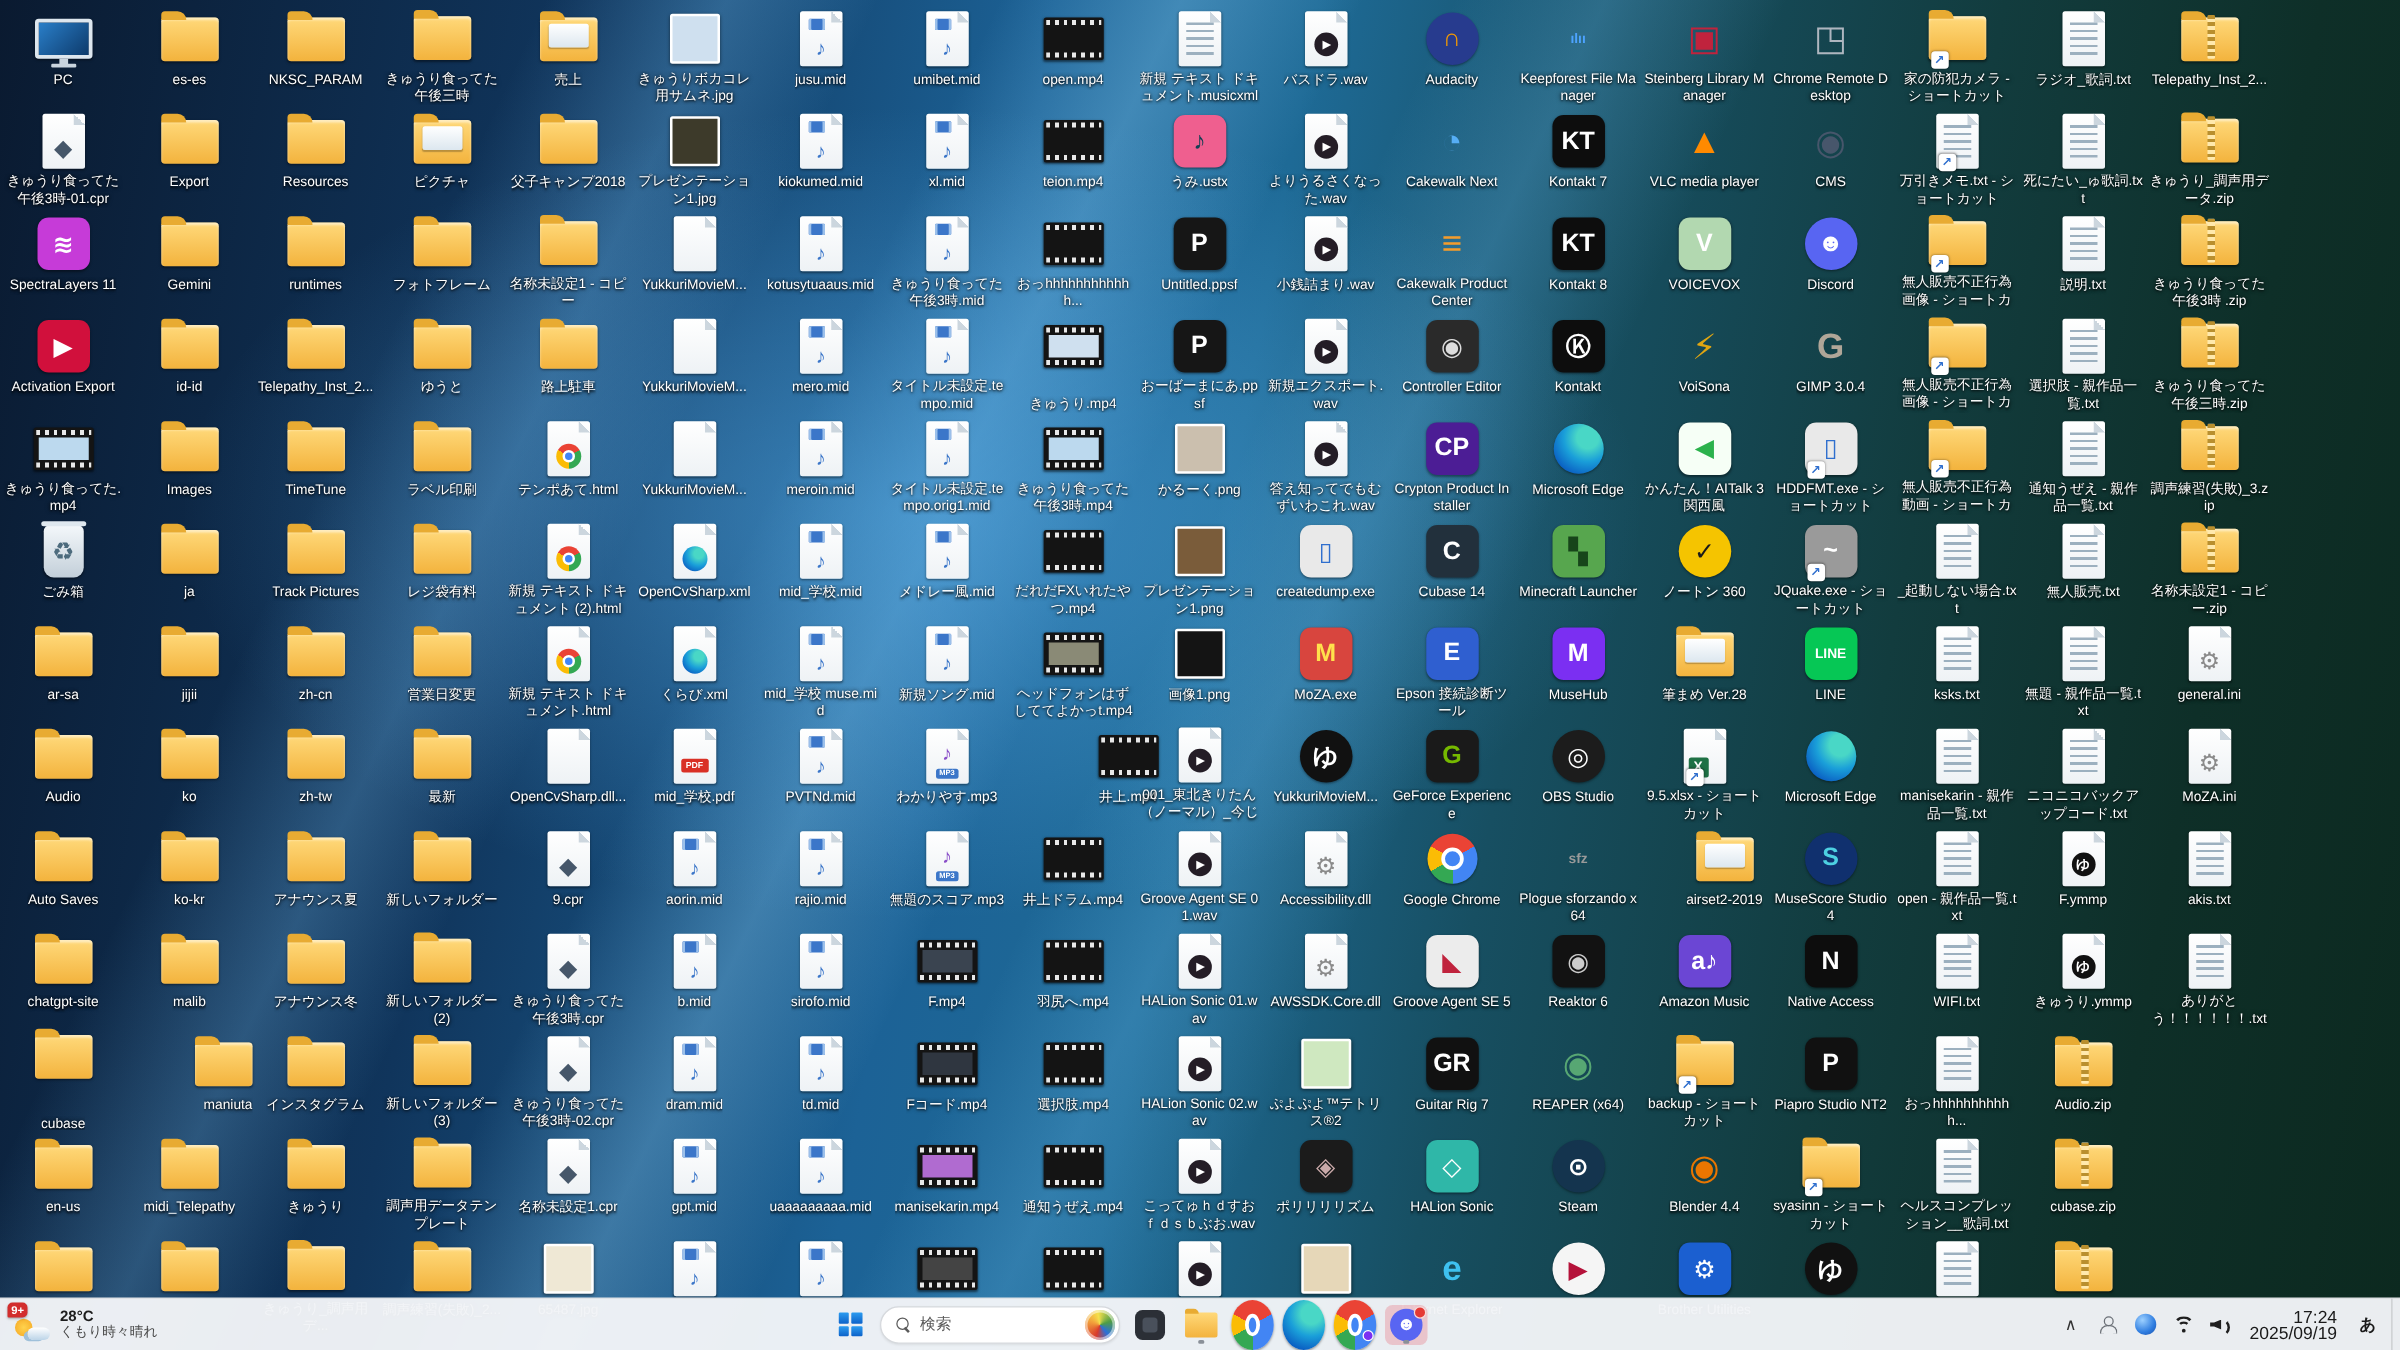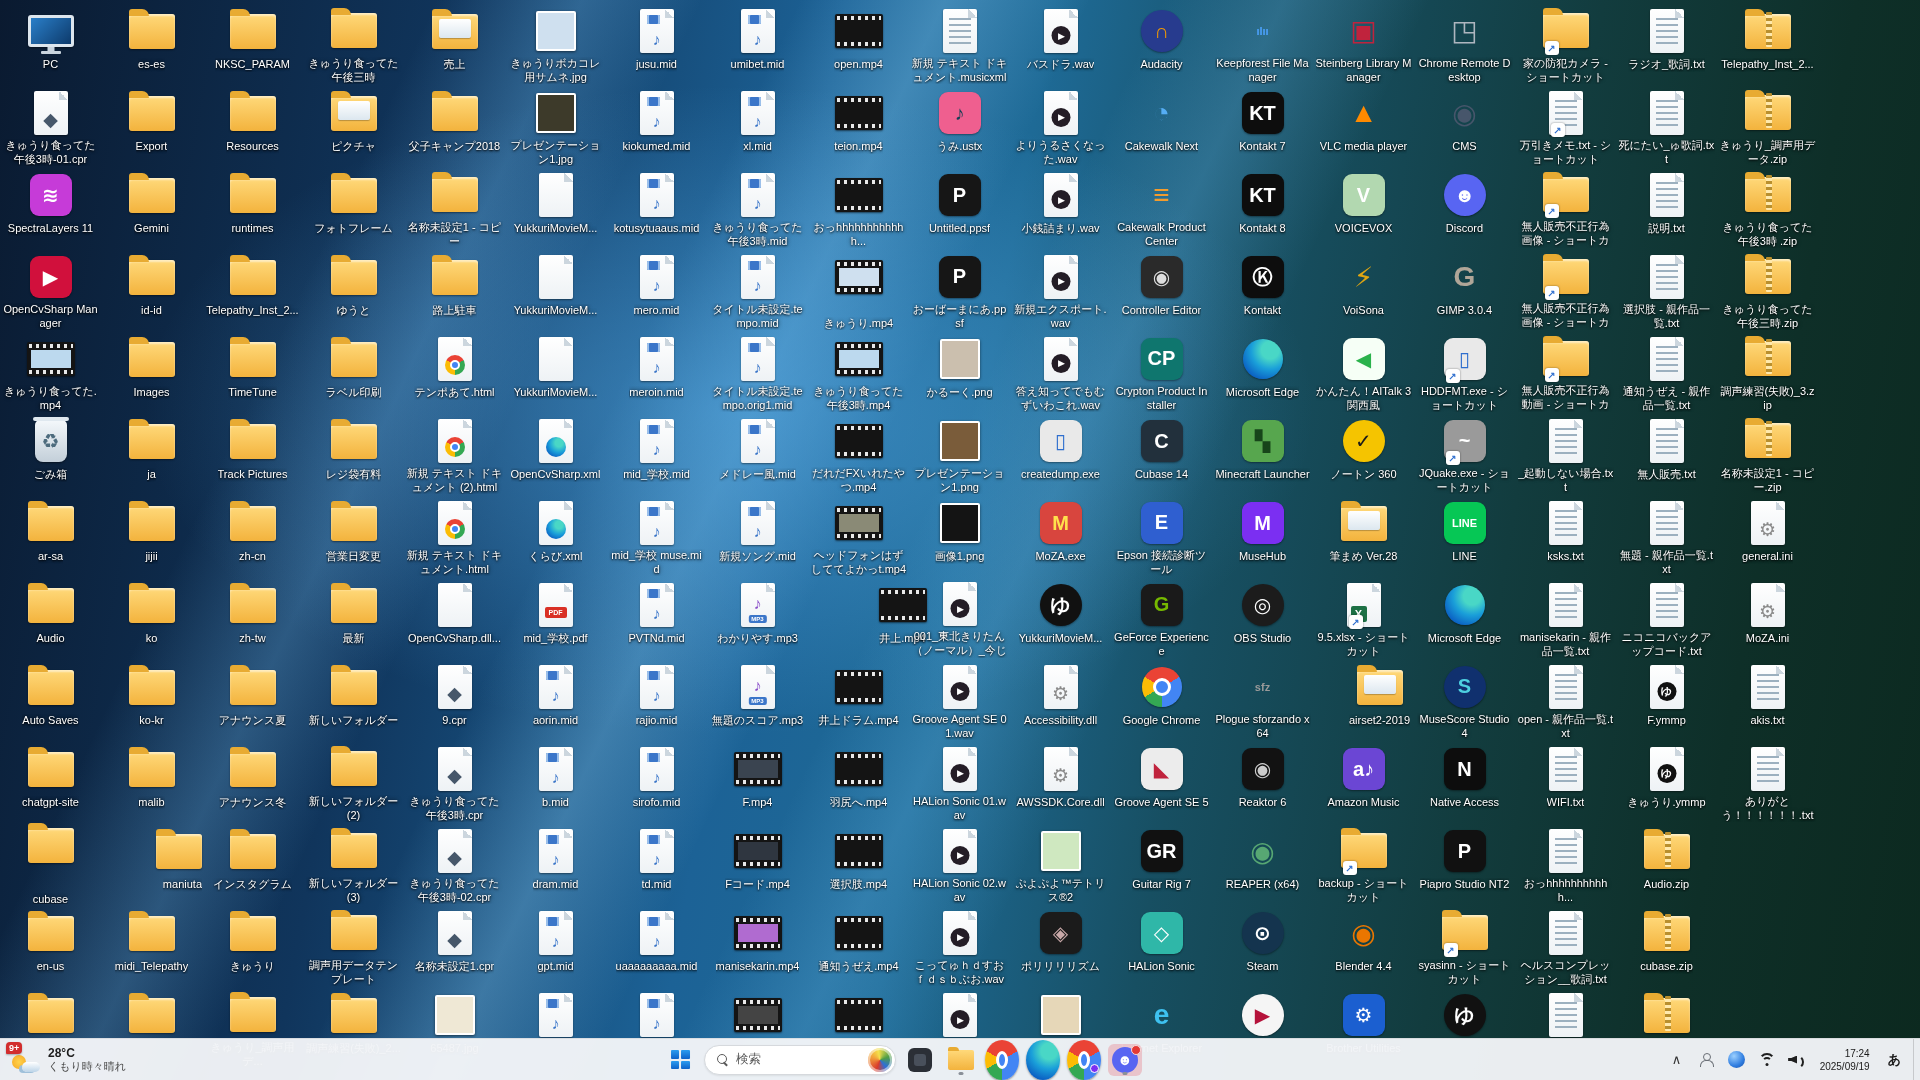--- a/index.html
+++ b/index.html
@@ -171,21 +171,21 @@
   .wifi .a1 { width:17px; height:17px; top:0; transform:translateX(-50%); }
   .wifi .a2 { width:10px; height:10px; top:4px; transform:translateX(-50%); }
   .wifi .dt { position:absolute; left:50%; top:10px; transform:translateX(-50%);
     width:3px; height:3px; border-radius:50%; background:#1f1f1f; }
   .vol { width:17px; height:14px; position:relative; }
   .vol::before { content:""; position:absolute; left:0; top:3px; width:9px; height:8px;
     background:#1f1f1f; clip-path:polygon(0 30%, 35% 30%, 100% 0, 100% 100%, 35% 70%, 0 70%); }
   .vol::after { content:""; position:absolute; right:1px; top:2px; width:10px; height:10px;
     border:2px solid rgba(0,0,0,0); border-right-color:#1f1f1f; border-radius:50%; }
   .clock { display:flex; flex-direction:column; align-items:flex-end; justify-content:center;
-    font-size:10px; color:#1a1a1a; line-height:13px; padding:0 6px; }
+    font-size:14px; color:#1a1a1a; line-height:13px; padding:0 6px; }
   .ime { font-size:13px; font-weight:bold; color:#1a1a1a; padding:0 8px; }
   .show-desktop { width:5px; height:100%; border-left:1px solid rgba(0,0,0,.15); }
 </style>
 </head>
 <body>
 
 <div class="desktop" id="desktop">
     <div class="cell" title="PC" style="left: 0px; top: 4px;">
       <div class="icw">
         <div class="ic pc"></div>
@@ -530,21 +530,21 @@
     <div class="cell" title="きゅうり食ってた午後3時 .zip" style="left: 1717px; top: 168px;">
       <div class="icw">
         <div class="ic f z"></div>
       </div>
       <div class="lbl">きゅうり食ってた午後3時 .zip</div>
     </div>
     <div class="cell" title="Activation Manager" style="left: 0px; top: 250px;">
       <div class="icw">
         <div class="ic tile" style="background: rgb(209, 16, 60); color: rgb(255, 255, 255);">▶</div>
       </div>
-      <div class="lbl">OpenCvSharp Manager</div>
+      <div class="lbl">Activation Export</div>
     </div>
     <div class="cell" title="id-id" style="left: 101px; top: 250px;">
       <div class="icw">
         <div class="ic f"></div>
       </div>
       <div class="lbl">id-id</div>
     </div>
     <div class="cell" title="Telepathy_Inst_2..." style="left: 202px; top: 250px;">
       <div class="icw">
         <div class="ic f"></div>
@@ -723,21 +723,21 @@
     <div class="cell" title="答え知ってでもむずいわこれ.wav" style="left: 1010px; top: 332px;">
       <div class="icw">
         <div class="ic page wav">
           <s class="g" style="text-decoration: none;">▶</s>
         </div>
       </div>
       <div class="lbl">答え知ってでもむずいわこれ.wav</div>
     </div>
     <div class="cell" title="Crypton Product Installer" style="left: 1111px; top: 332px;">
       <div class="icw">
-        <div class="ic tile" style="background: #0f766e; color: rgb(255, 255, 255);">CP</div>
+        <div class="ic tile" style="background: #4c1d95; color: rgb(255, 255, 255);">CP</div>
       </div>
       <div class="lbl">Crypton Product Installer</div>
     </div>
     <div class="cell" title="Microsoft Edge" style="left: 1212px; top: 332px;">
       <div class="icw">
         <div class="ic edge"></div>
       </div>
       <div class="lbl">Microsoft Edge</div>
     </div>
     <div class="cell" title="かんたん！AITalk 3 関西風" style="left: 1313px; top: 332px;">

